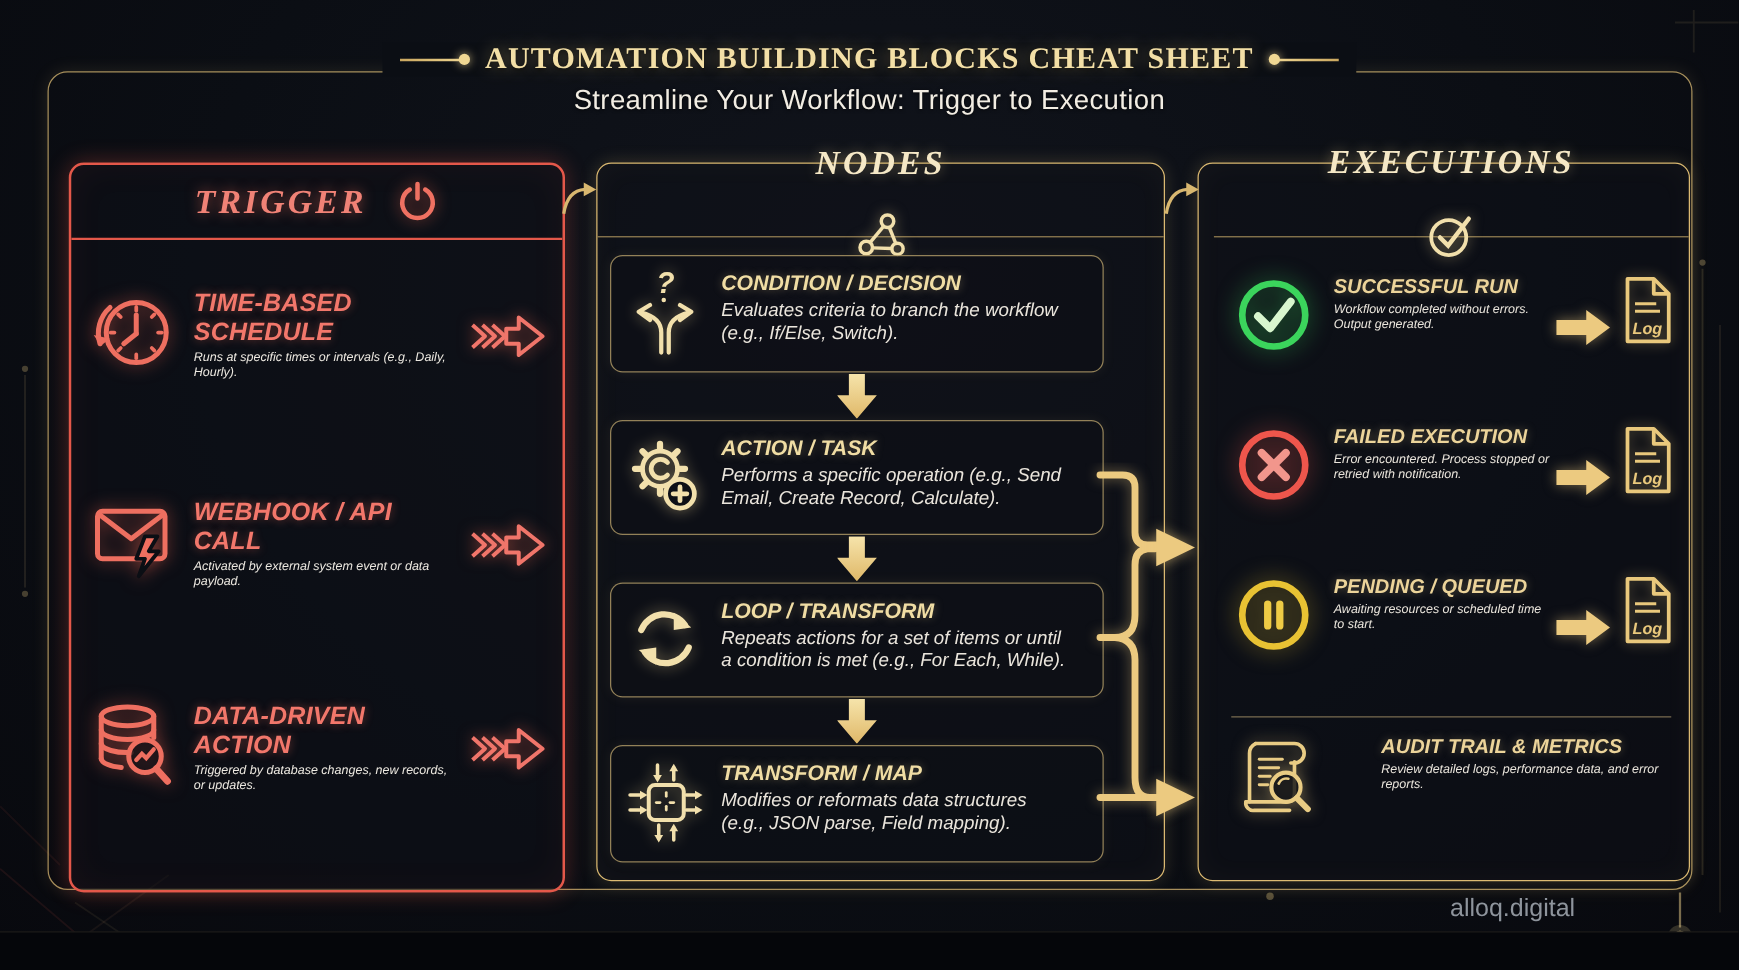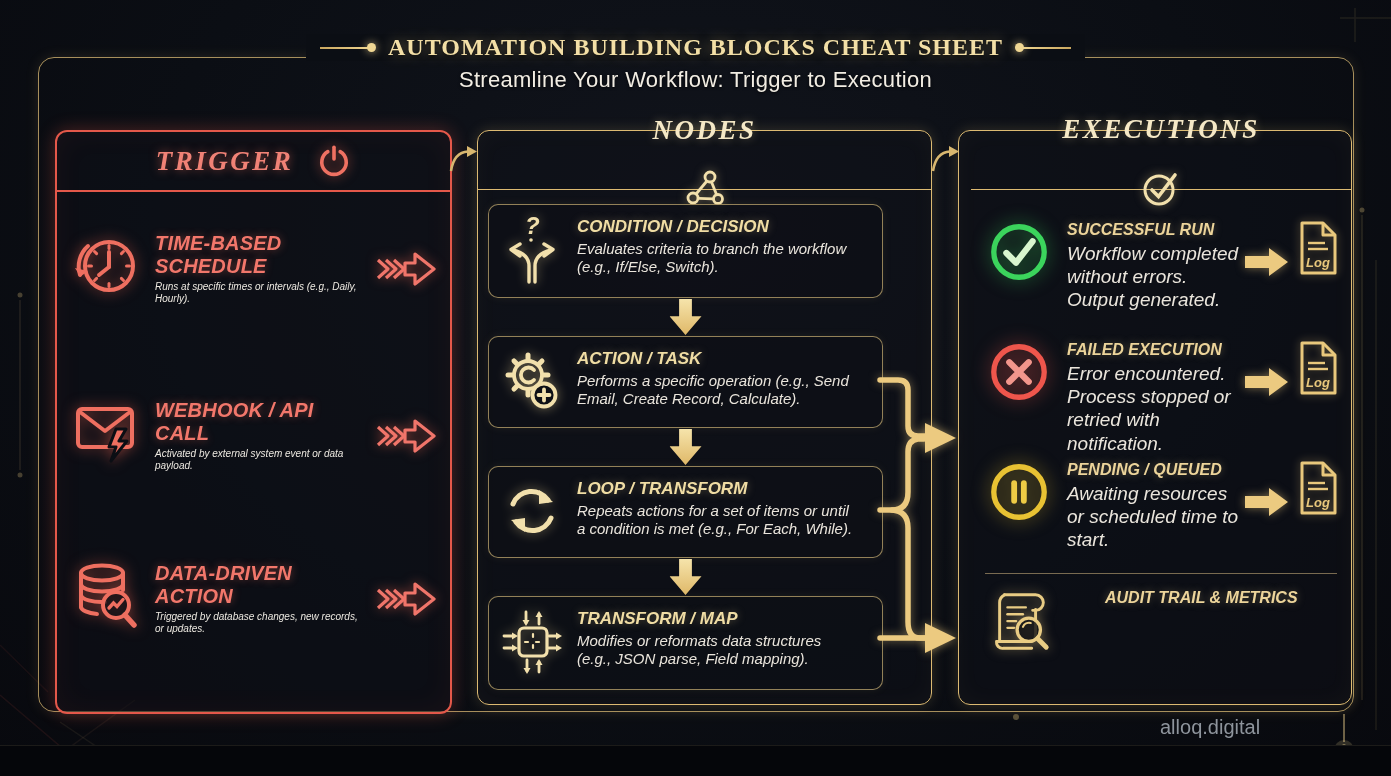--- a/index.html
+++ b/index.html
@@ -56,21 +56,21 @@
   .n-block h3{margin:1px 0 3px; font-size:17px; color:#f0dda4; text-shadow:0 0 8px rgba(240,215,150,.35);}
   .n-block p{margin:0; font-size:15px; line-height:1.22; color:#eae5dc; max-width:282px;}
   .down-arrow{width:32px; height:36px; margin:1px auto; background:linear-gradient(180deg,#f6e4ab,#dfb868);
     clip-path:polygon(30% 0,70% 0,70% 48%,100% 48%,50% 100%,0 48%,30% 48%);
     filter:drop-shadow(0 0 6px rgba(240,210,140,.6));}
   
   .e-item{position:absolute; left:16px; right:10px; display:flex; align-items:flex-start;justify-content:space-between;}
   .e-item .txt{width:176px; margin-left:14px;}
   .e-item h3{margin:1px 0 3px; font-size:16px; color:#ecd folder49a;}
   .e-item h3{margin:1px 0 3px; font-size:16px; color:#ecd49a; text-shadow:0 0 8px rgba(240,215,150,.35);}
-  .e-item p{margin:0; font-size:19px; line-height:1.22; color:#eae5dc;}
+  .e-item p{margin:0; font-size:10px; line-height:1.22; color:#eae5dc;}
   .e-item .gold-arrow{margin-top:26px;}
   .e-divider{position:absolute; left:14px; right:14px; border-top:1.5px solid rgba(230,200,140,.5);}
   .e-item.audit .txt{width:236px;}
   .watermark{position:absolute; left:1160px; top:716px; width:180px; text-align:left; font-size:20px; color:#8e949c; z-index:4;}
   .bottom-band{position:absolute; left:0; bottom:0; width:100%; height:30px; background:#05060a; border-top:1px solid rgba(240,220,170,.10); z-index:2;}
   .connectors{position:absolute; z-index:3;}
 </style>
 </head>
 <body>
 
@@ -449,20 +449,21 @@
             <line x1="21" y1="27" x2="37" y2="27" stroke-width="2.4"></line>
             <line x1="21" y1="34" x2="30" y2="34" stroke-width="2.4"></line>
             <line x1="21" y1="41" x2="28" y2="41" stroke-width="2.4"></line>
             <circle cx="43" cy="43" r="12" fill="rgba(11,14,20,.8)" stroke-width="3.4"></circle>
             <path d="M37 40 a7 7 0 0 1 8 -4" stroke-width="2.2"></path>
             <line x1="52" y1="52" x2="61" y2="61" stroke-width="5"></line>
           </svg>
         </span>
         <div class="txt">
           <h3>AUDIT TRAIL &amp; METRICS</h3>
+          <p>Review detailed logs, performance data, and error reports.</p>
         </div>
       </div>
     </div>
   </section>
 
   <div class="watermark">alloq.digital</div>
   <div class="bottom-band"></div>
 </div>
 
 </body></html>

